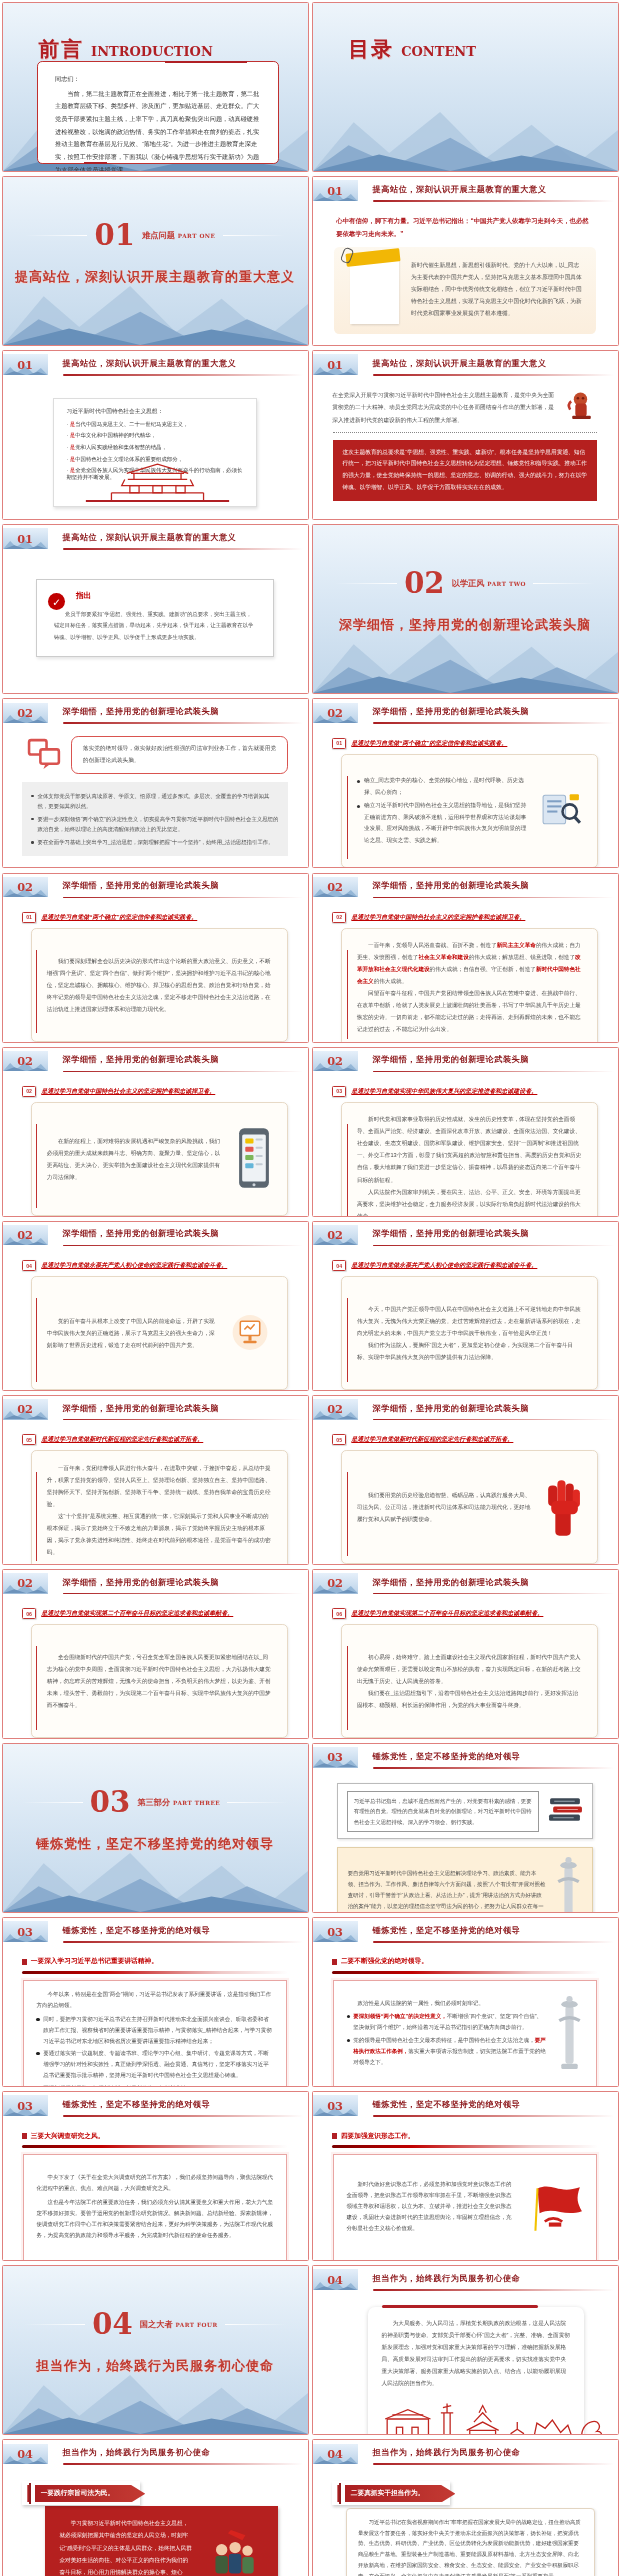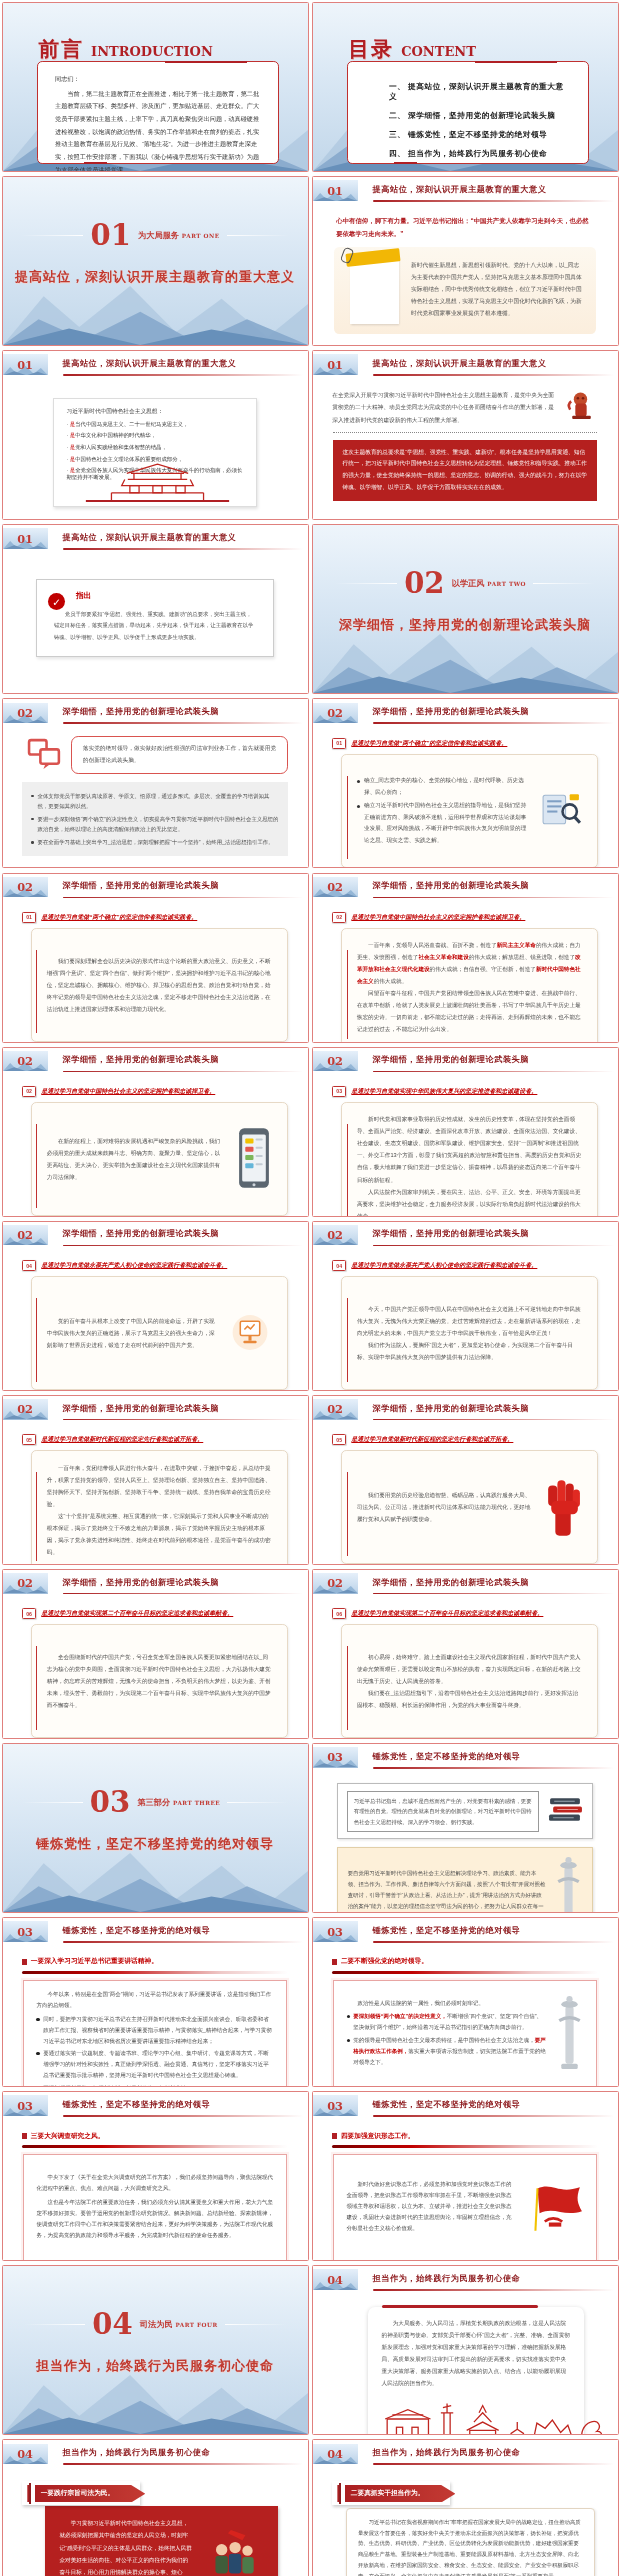--- a/index.html
+++ b/index.html
@@ -125,42 +125,34 @@
     </div>
     <div class="slide bluebg">
       <div class="mtn">
         <svg viewBox="0 0 600 150" preserveAspectRatio="none">
           <polygon points="0,150 80,55 150,115 250,35 340,125 430,60 520,135 600,70 600,150" fill="#aec7df" opacity="0.75"></polygon>
           <polygon points="0,150 70,100 160,140 270,85 380,145 480,100 600,150" fill="#86a9cc" opacity="0.9"></polygon>
           <polygon points="0,150 130,118 270,150 410,120 600,150" fill="#6790ba"></polygon>
         </svg>
       </div>
       <div class="cover-title"><span class="cover-cn">目录</span><span class="cover-en">CONTENT</span></div>
-      <div class="cover-box">
-        <div class="bar-t"></div>
-        <div class="bar-b"></div>
-        <div class="toc-item">一、 提高站位，深刻认识开展主题教育的重大意义</div>
-        <div class="toc-item">二、 深学细悟，坚持用党的创新理论武装头脑</div>
-        <div class="toc-item">三、 锤炼党性，坚定不移坚持党的绝对领导</div>
-        <div class="toc-item">四、 担当作为，始终践行为民服务初心使命</div>
-      </div>
     </div>
     <div class="slide bluebg">
       <div class="mtn">
         <svg viewBox="0 0 600 150" preserveAspectRatio="none">
           <polygon points="0,150 80,55 150,115 250,35 340,125 430,60 520,135 600,70 600,150" fill="#aec7df" opacity="0.75"></polygon>
           <polygon points="0,150 70,100 160,140 270,85 380,145 480,100 600,150" fill="#86a9cc" opacity="0.9"></polygon>
           <polygon points="0,150 130,118 270,150 410,120 600,150" fill="#6790ba"></polygon>
         </svg>
       </div>
       <div class="div-wrap">
         <div class="div-row">
           <div class="div-line"></div>
           <span class="div-num">01</span>
-          <div class="div-part"><span>为大局服务</span> <small>PART ONE</small></div>
+          <div class="div-part"><span>难点问题</span> <small>PART ONE</small></div>
           <div class="div-line" style="background: linear-gradient(90deg, rgb(255, 255, 255), rgba(255, 255, 255, 0));"></div>
         </div>
         <div class="div-title">提高站位，深刻认识开展主题教育的重大意义</div>
       </div>
     </div>
     <div class="slide">
       <div class="s-head">
         <div class="corner">
           <svg viewBox="0 0 88 22" preserveAspectRatio="none">
             <polygon points="0,22 14,6 26,18 44,4 60,19 74,8 88,22" fill="#8fb2d4" opacity="0.9"></polygon>
@@ -815,21 +807,21 @@
         <svg viewBox="0 0 600 150" preserveAspectRatio="none">
           <polygon points="0,150 80,55 150,115 250,35 340,125 430,60 520,135 600,70 600,150" fill="#aec7df" opacity="0.75"></polygon>
           <polygon points="0,150 70,100 160,140 270,85 380,145 480,100 600,150" fill="#86a9cc" opacity="0.9"></polygon>
           <polygon points="0,150 130,118 270,150 410,120 600,150" fill="#6790ba"></polygon>
         </svg>
       </div>
       <div class="div-wrap">
         <div class="div-row">
           <div class="div-line"></div>
           <span class="div-num">04</span>
-          <div class="div-part"><span>司法为民</span> <small>PART FOUR</small></div>
+          <div class="div-part"><span>国之大者</span> <small>PART FOUR</small></div>
           <div class="div-line" style="background: linear-gradient(90deg, rgb(255, 255, 255), rgba(255, 255, 255, 0));"></div>
         </div>
         <div class="div-title">担当作为，始终践行为民服务初心使命</div>
       </div>
     </div>
     <div class="slide">
       <div class="s-head">
         <div class="corner">
           <svg viewBox="0 0 88 22" preserveAspectRatio="none">
             <polygon points="0,22 14,6 26,18 44,4 60,19 74,8 88,22" fill="#8fb2d4" opacity="0.9"></polygon>

